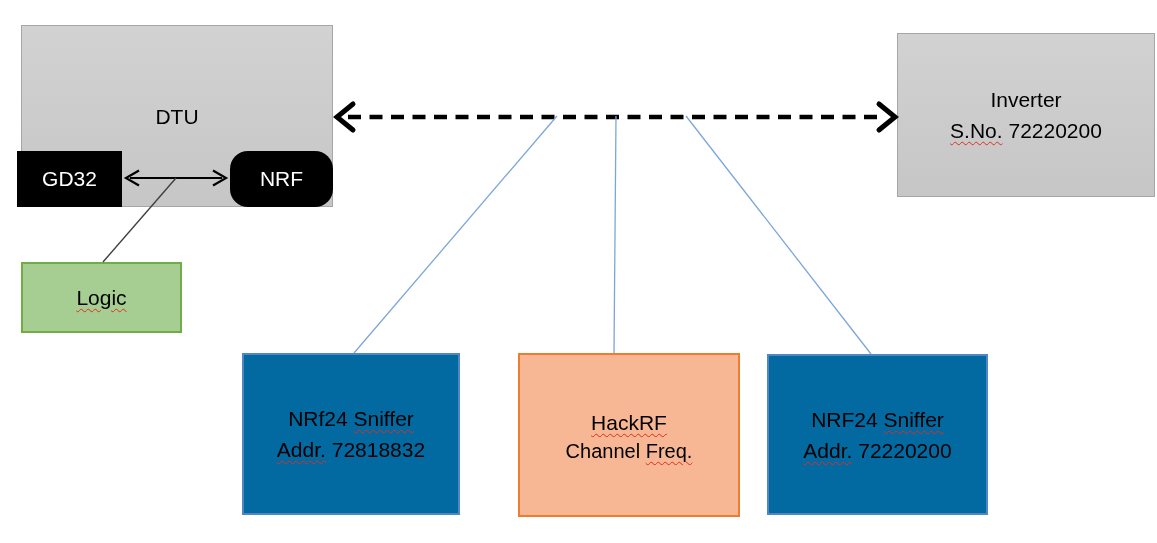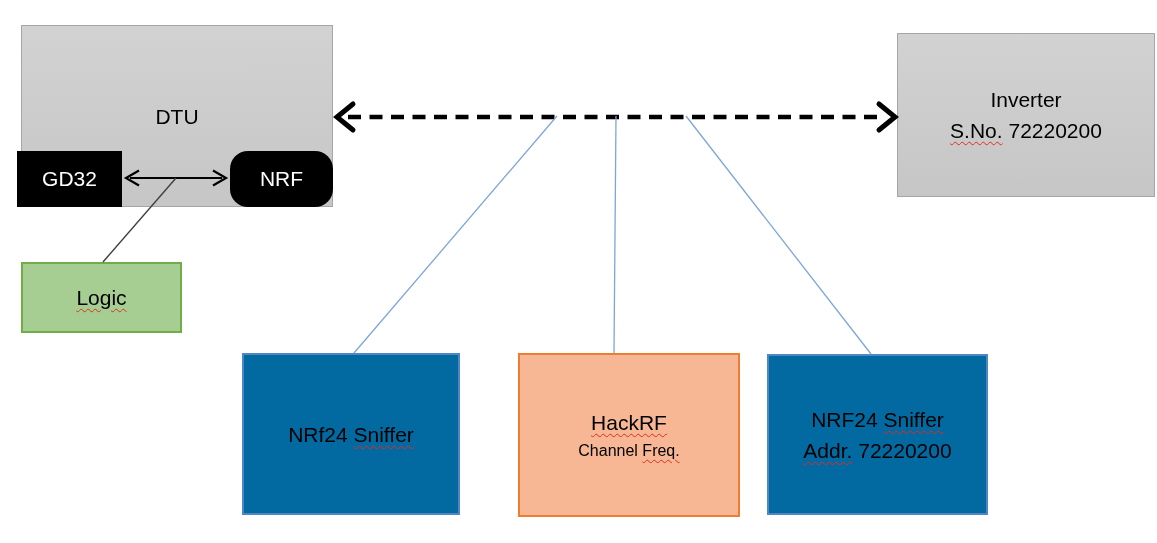--- a/index.html
+++ b/index.html
@@ -16,21 +16,21 @@
     position: absolute;
     box-sizing: border-box;
     display: flex;
     flex-direction: column;
     align-items: center;
     justify-content: center;
     text-align: center;
     z-index: 1;
   }
   .line { display: block; line-height: 31px; font-size: 21px; white-space: nowrap; }
-  .sub  { line-height: 26px; font-size: 16px; }
+  .sub  { line-height: 26px; font-size: 20px; }
 
   .gray   { background: linear-gradient(#d2d2d2, #c6c6c6); border: 1.5px solid #a6a6a6; }
   .blue   { background: #0369a1; border: 2px solid #4f87c5; }
   .orange { background: #f7b795; border: 2px solid #ed7d31; }
   .green  { background: #a6ce92; border: 2px solid #70ad47; }
 
   .dtu      { left: 21px;  top: 25px;  width: 312px; height: 182px; }
   .inverter { left: 897px; top: 33px;  width: 258px; height: 164px; }
   .logic    { left: 21px;  top: 262px; width: 161px; height: 71px;  }
   .sniffer1 { left: 242px; top: 353px; width: 218px; height: 162px; }
@@ -87,20 +87,21 @@
     <div class="line"><span class="sp">Logic</span></div>
   </div>
 
   <div class="box gray inverter">
     <div class="line">Inverter</div>
     <div class="line"><span class="sp">S.No.</span> <span>72220200</span></div>
   </div>
 
   <div class="box blue sniffer1">
     <div class="line"><span>NRf24</span> <span class="sp">Sniffer</span></div>
+    <div class="line"><span class="sp">Addr.</span> <span>72818832</span></div>
   </div>
 
   <div class="box orange hackrf">
     <div class="line"><span class="sp">HackRF</span></div>
     <div class="line sub"><span>Channel</span> <span class="sp">Freq.</span></div>
   </div>
 
   <div class="box blue sniffer2">
     <div class="line"><span>NRF24</span> <span class="sp">Sniffer</span></div>
     <div class="line"><span class="sp">Addr.</span> <span>72220200</span></div>

